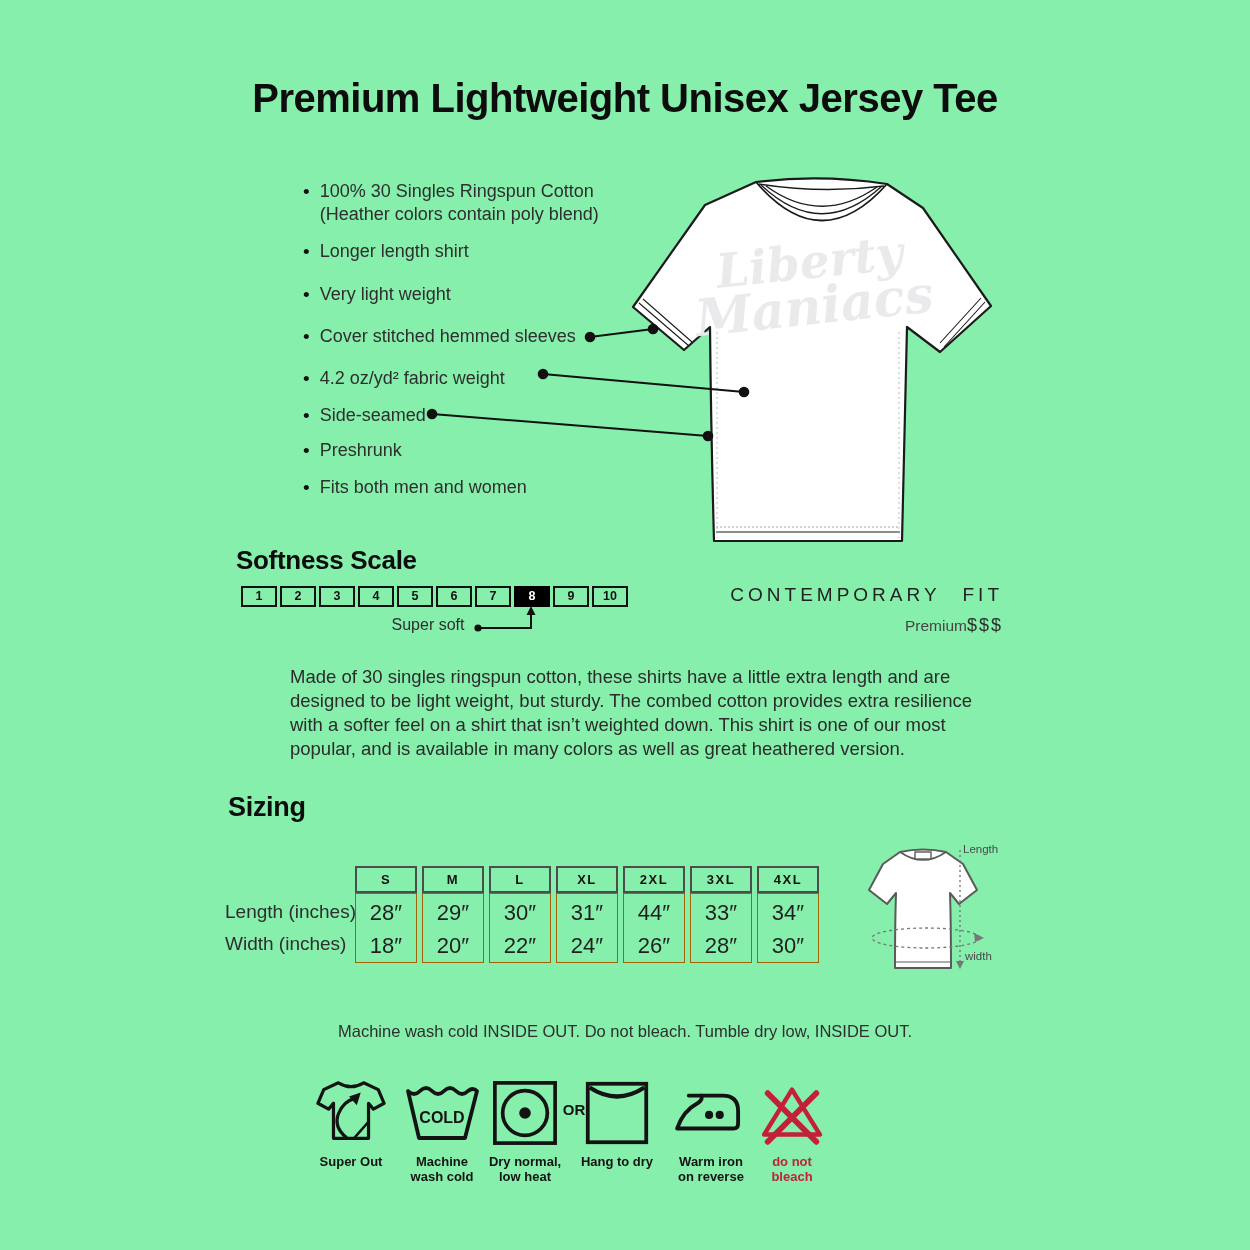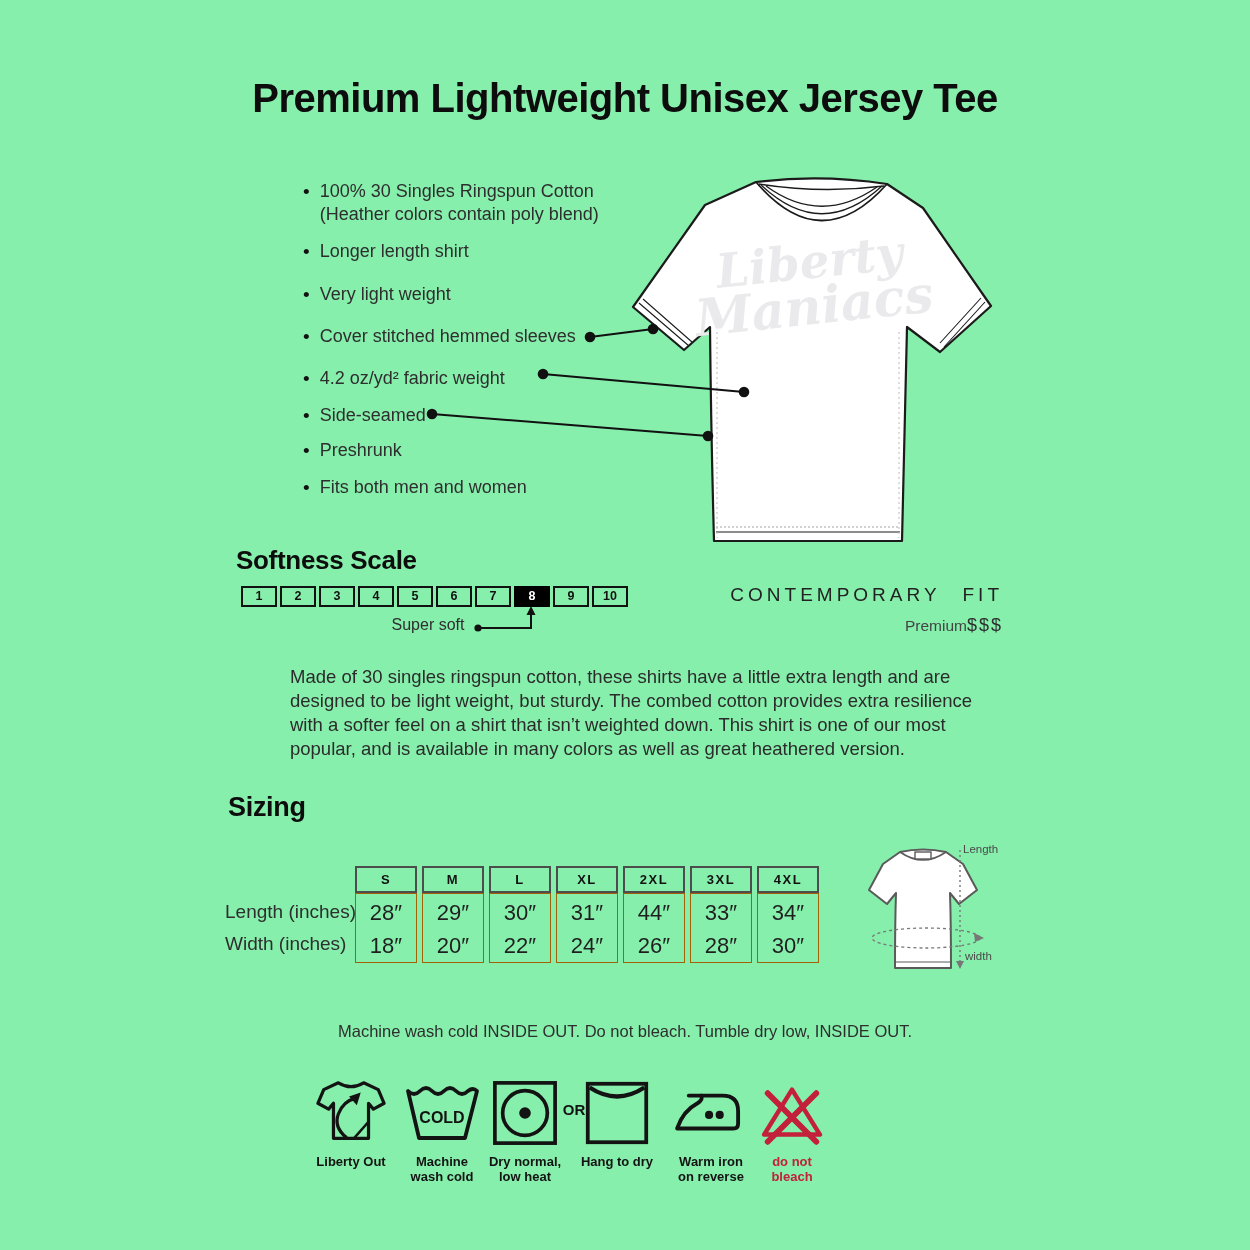--- a/index.html
+++ b/index.html
@@ -220,21 +220,21 @@
 
   <div class="care-item" style="left:301px">
     <div class="icon-slot">
         <svg width="74" height="76" viewBox="0 0 76 76">
       <path d="M 25 7 L 10 14 L 4 28 L 15 34 L 20 28 L 20 64 L 56 64 L 56 28 L 61 34 L 72 28 L 66 14 L 51 7 Q 38 15 25 7 Z" fill="none" stroke="#131313" stroke-width="3.3" stroke-linejoin="round"></path>
       <path d="M 56 64 L 41 64 L 56 47" fill="none" stroke="#131313" stroke-width="2.6" stroke-linejoin="round"></path>
       <path d="M 33 63 Q 20 52 25 39 Q 30 26 42 23" fill="none" stroke="#131313" stroke-width="3.3" stroke-linecap="round"></path>
       <polygon points="48,17 36,21 44,30" fill="#131313"></polygon>
     </svg>
       </div>
-    <div class="care-label" style="width:84px">Liberty Out</div>
+    <div class="care-label" style="width:84px">Super Out</div>
   </div>
 
   <div class="care-item" style="left:475px">
     <div class="icon-slot">
         <svg width="68" height="68" viewBox="0 0 70 70">
       <rect x="4" y="4" width="62" height="62" fill="none" stroke="#131313" stroke-width="3.8"></rect>
       <circle cx="35" cy="35" r="23" fill="none" stroke="#131313" stroke-width="3.8"></circle>
       <circle cx="35" cy="35" r="6" fill="#131313"></circle>
     </svg>
       </div>

